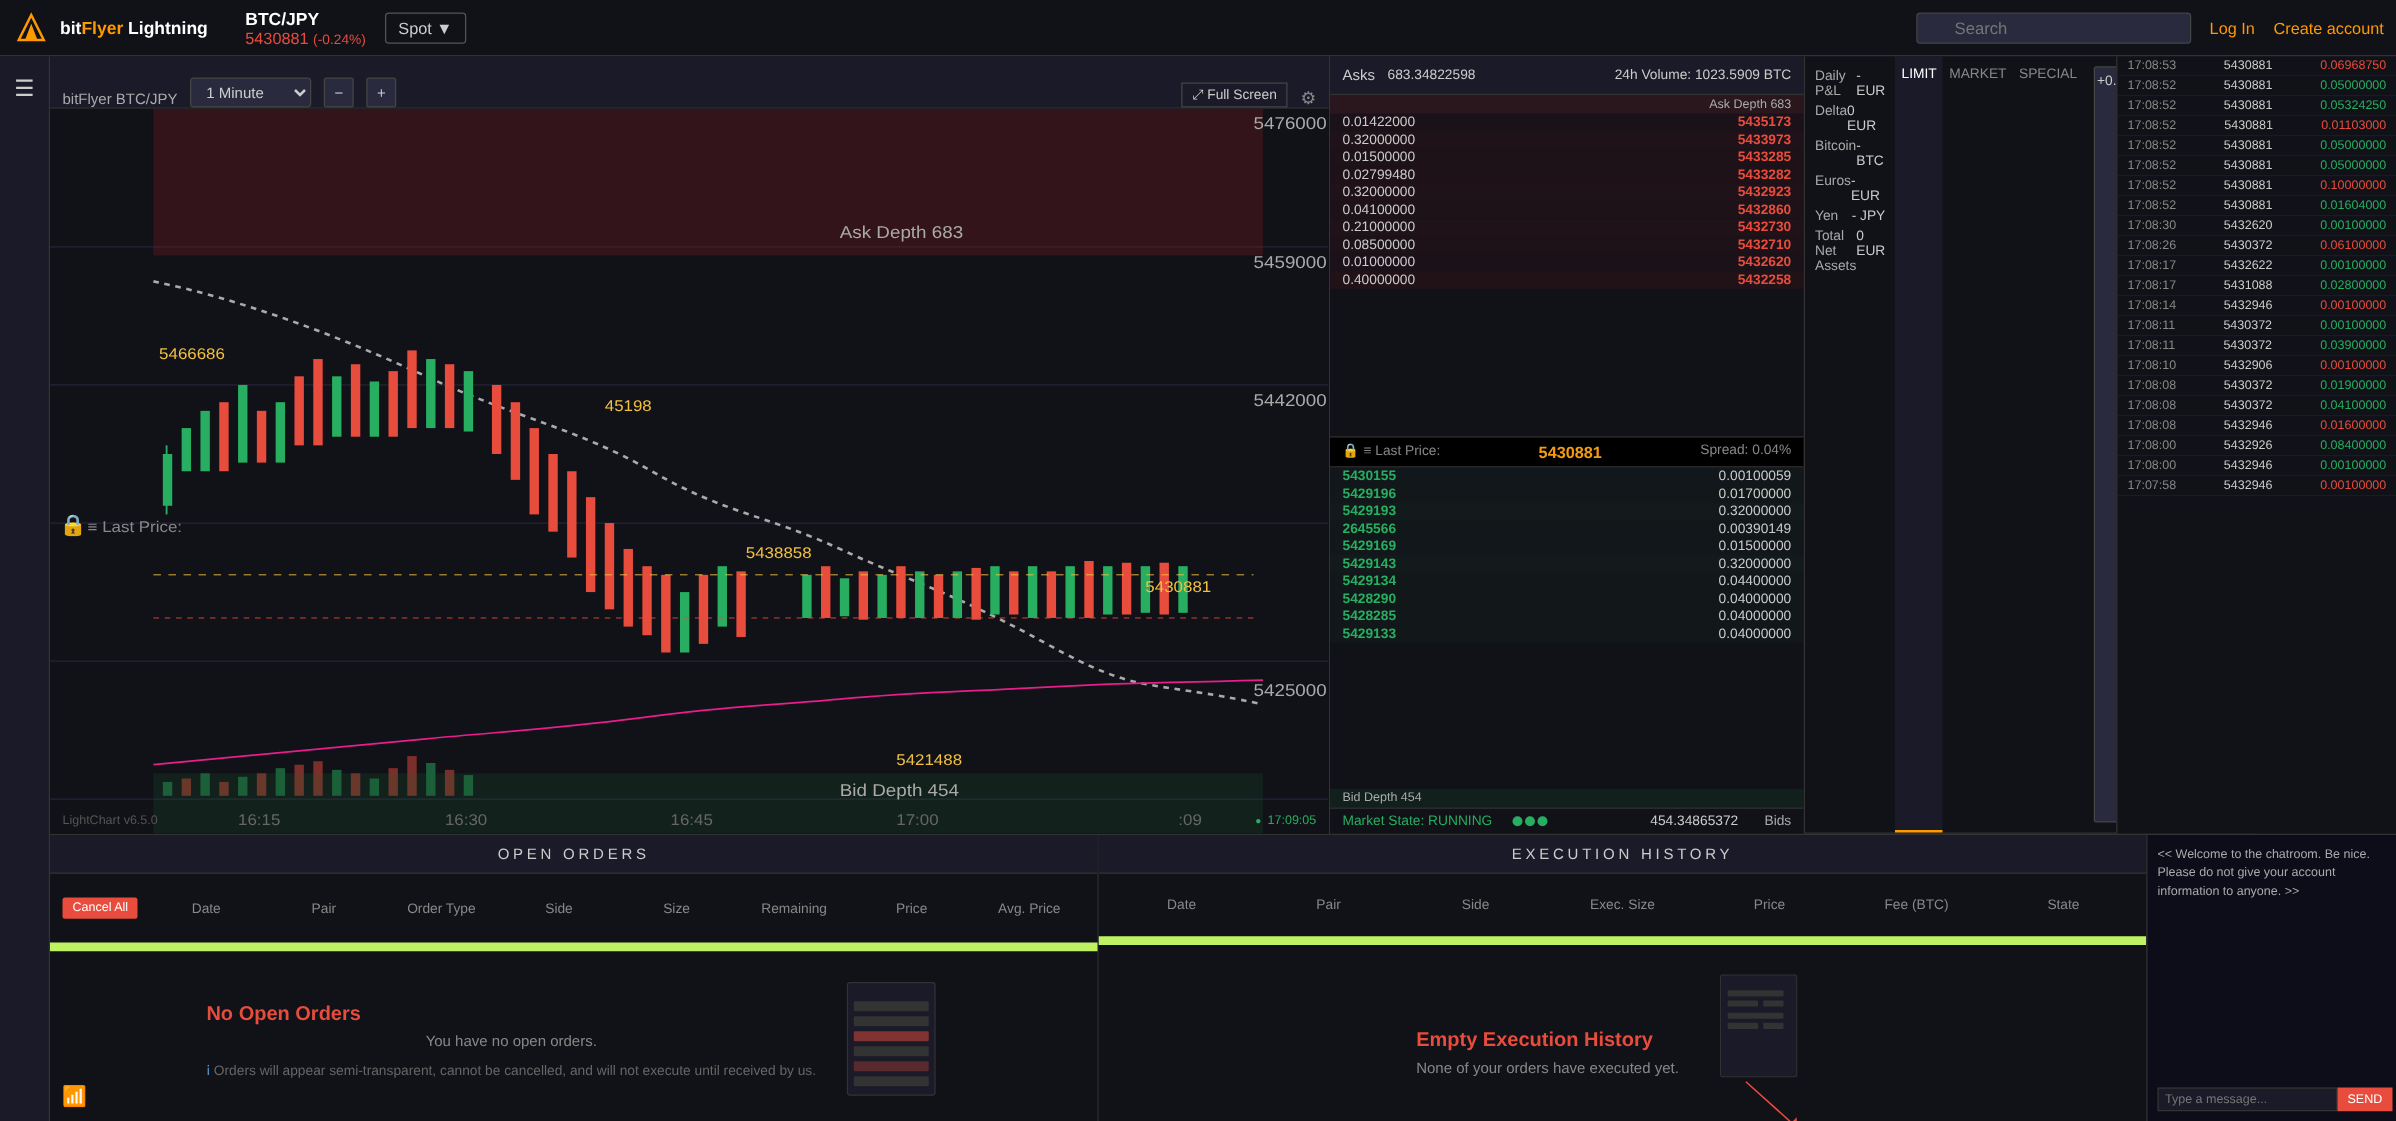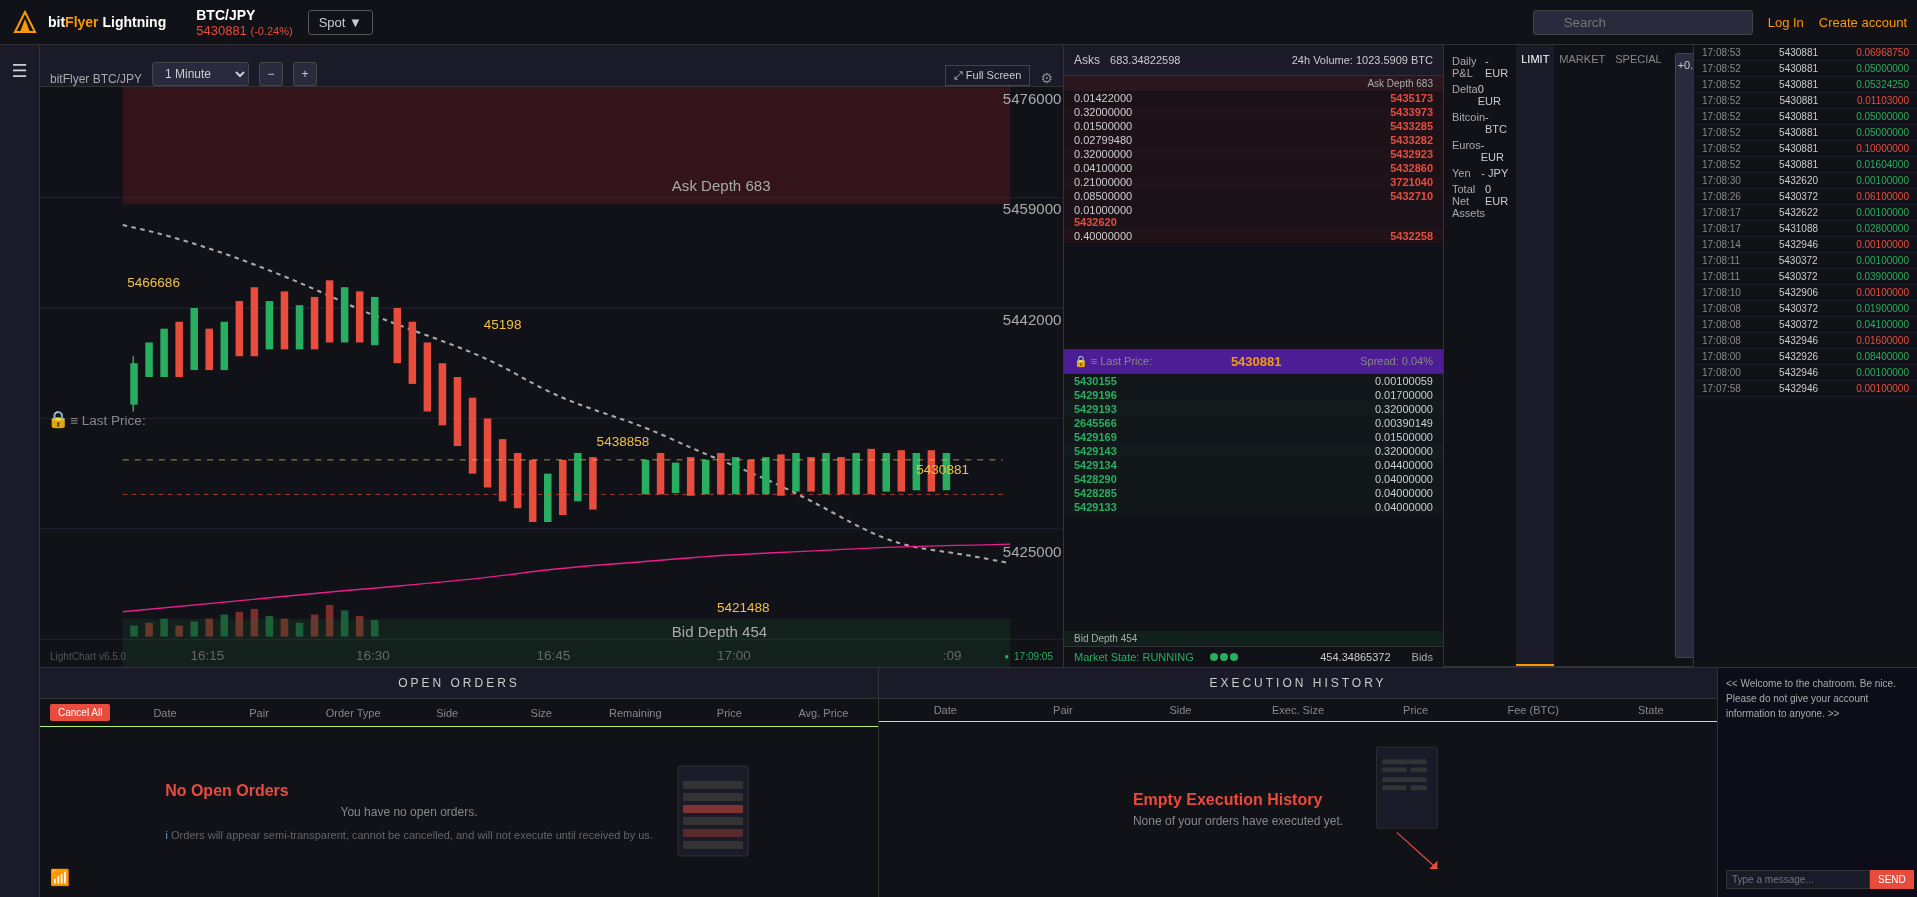--- a/index.html
+++ b/index.html
@@ -55,21 +55,21 @@
     
     .ob-row { display: flex; justify-content: space-between; padding: 1px 10px; font-size: 11px; position: relative; }
     .ob-row.ask { color: #e74c3c; }
     .ob-row.bid { color: #27ae60; }
     .ob-row-size { color: #ccc; }
     .ob-row-price { font-weight: bold; }
     
     .ob-depth-label { background: rgba(180,60,60,0.15); padding: 2px 10px; font-size: 10px; color: #aaa; text-align: right; }
     .ob-depth-label-bid { background: rgba(30,120,60,0.15); padding: 2px 10px; font-size: 10px; color: #aaa; }
     
-    .ob-mid { padding: 4px 10px; background: #4c1d95; display: flex; align-items: center; justify-content: space-between; border-top: 1px solid #333; border-bottom: 1px solid #333; }
+    .ob-mid { padding: 4px 10px; background: #000000; display: flex; align-items: flex-start; justify-content: space-between; border-top: 1px solid #333; border-bottom: 1px solid #333; }
     .ob-mid-price { color: #f39c12; font-size: 13px; font-weight: bold; }
     .ob-spread { color: #888; font-size: 11px; }
     
     .ob-status { padding: 4px 10px; background: #111118; display: flex; align-items: center; gap: 16px; border-top: 1px solid #333; }
     .ob-market-state { color: #27ae60; font-size: 11px; }
     .ob-btc-vol { color: #ccc; font-size: 11px; margin-left: auto; }
     .state-dots { display: flex; gap: 2px; }
     .dot { width: 8px; height: 8px; border-radius: 50%; background: #27ae60; }
 
     
@@ -109,21 +109,21 @@
     .th-price { color: #ccc; }
     .th-size { color: #27ae60; }
     .th-size.red { color: #e74c3c; }
 
     
     .bottom-section { height: 230px; display: flex; border-top: 1px solid #333; flex-shrink: 0; }
     .open-orders { flex: 1; background: #111118; border-right: 1px solid #333; display: flex; flex-direction: column; }
     .execution-history { flex: 1; background: #111118; display: flex; flex-direction: column; }
     
     .section-title { text-align: center; padding: 8px; font-size: 12px; letter-spacing: 3px; color: #ccc; border-bottom: 1px solid #333; background: #1a1a28; }
-    .table-header { display: flex; padding: 5px 10px; font-size: 11px; color: #888; border-bottom: 1px solid #bef264; align-items: center; gap: 5px; }
+    .table-header { display: flex; padding: 19px 10px; font-size: 11px; color: #888; border-bottom: 7px solid #bef264; align-items: center; gap: 5px; }
     .cancel-all-btn { background: #e74c3c; border: none; color: #fff; padding: 3px 8px; font-size: 10px; cursor: pointer; border-radius: 2px; margin-right: 5px; }
     .col { flex: 1; text-align: center; }
     
     .empty-state { display: flex; flex-direction: column; align-items: center; justify-content: center; flex: 1; gap: 10px; padding: 20px; }
     .empty-title { color: #e74c3c; font-size: 16px; font-weight: bold; }
     .empty-sub { color: #888; font-size: 12px; text-align: center; }
     .empty-note { color: #666; font-size: 11px; text-align: center; }
 
     
     ::-webkit-scrollbar { width: 4px; }
@@ -362,27 +362,27 @@
           <div class="ob-row ask" style="background:rgba(150,30,30,0.12);">
             <span class="ob-row-size">0.32000000</span>
             <span class="ob-row-price">5432923</span>
           </div>
           <div class="ob-row ask" style="background:rgba(150,30,30,0.09);">
             <span class="ob-row-size">0.04100000</span>
             <span class="ob-row-price">5432860</span>
           </div>
           <div class="ob-row ask" style="background:rgba(150,30,30,0.11);">
             <span class="ob-row-size">0.21000000</span>
-            <span class="ob-row-price">3721040</span>
+            <span class="ob-row-price">5432730</span>
           </div>
           <div class="ob-row ask" style="background:rgba(150,30,30,0.09);gap:23px;">
             <span class="ob-row-size">0.08500000</span>
             <span class="ob-row-price">5432710</span>
           </div>
-          <div class="ob-row ask" style="background:rgba(150,30,30,0.08);flex-direction:column;">
+          <div class="ob-row ask" style="background:rgba(150,30,30,0.08);">
             <span class="ob-row-size">0.01000000</span>
             <span class="ob-row-price">5432620</span>
           </div>
           <div class="ob-row ask" style="background:rgba(150,30,30,0.13);">
             <span class="ob-row-size">0.40000000</span>
             <span class="ob-row-price">5432258</span>
           </div>
         </div>
 
         <div class="ob-mid">

